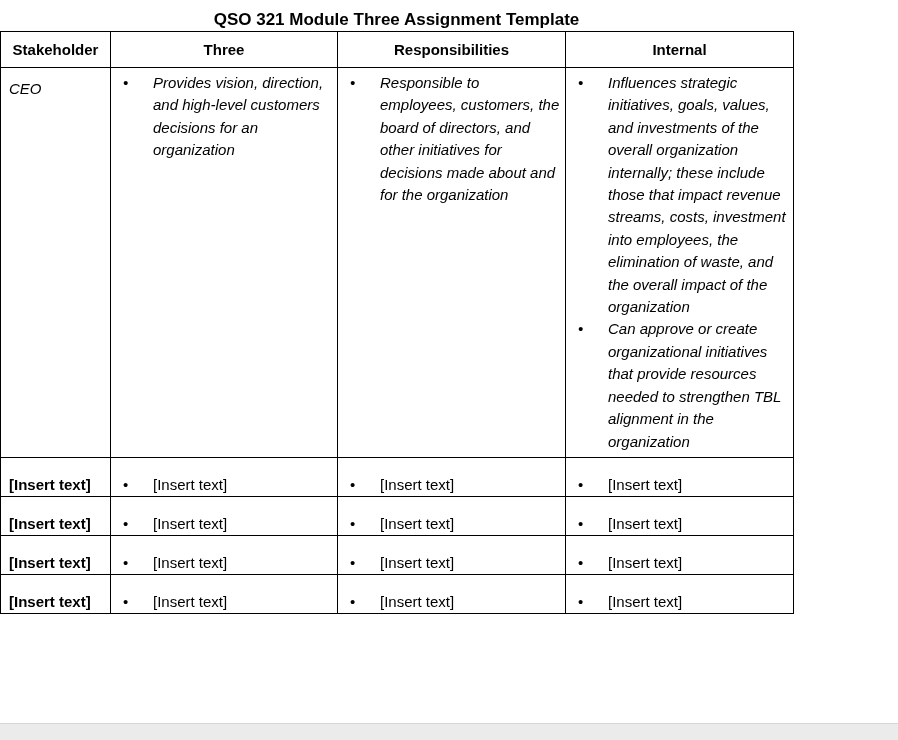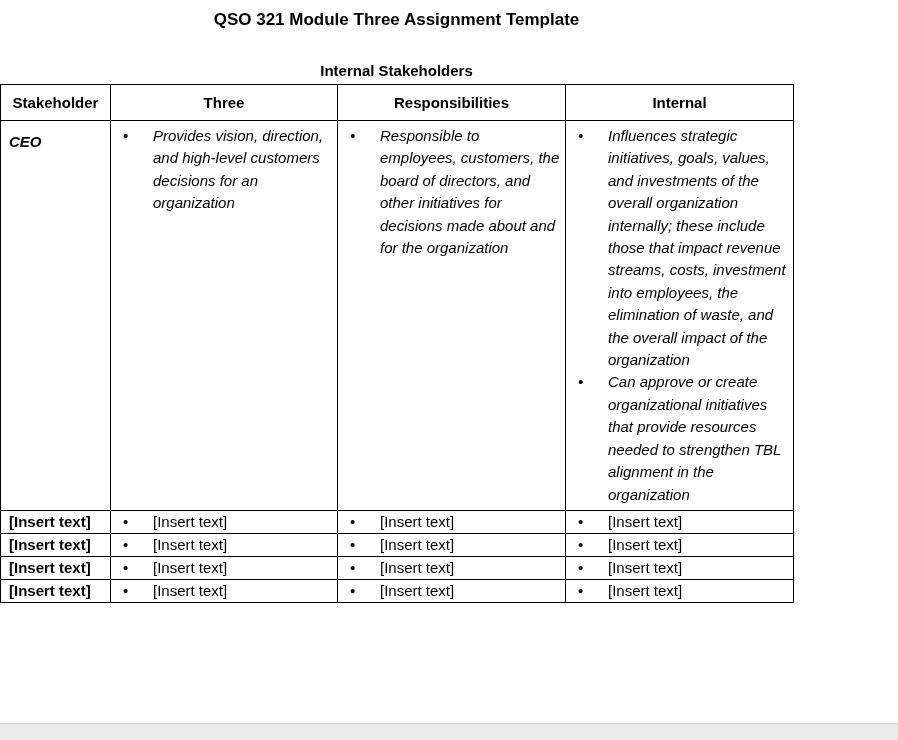--- a/index.html
+++ b/index.html
@@ -53,41 +53,41 @@
     line-height: 21px;
     vertical-align: middle;
   }
   .col-stakeholder { width: 110px; }
   .col-role { width: 227px; }
   .col-resp { width: 228px; }
   .col-infl { width: 228px; }
 
   .example-row td { font-style: italic; }
   .example-row .stakeholder-cell {
-    font-weight: 700;
+    font-weight: 400;
     padding: 12px 6px 4px 8px;
   }
   .cell-pad { padding: 4px 0 4px 0; }
 
   .bullet-item {
     display: flex;
     align-items: flex-start;
     padding-left: 12px;
     padding-right: 5px;
     line-height: 22.4px;
   }
   .bullet-marker {
     width: 30px;
     flex: 0 0 30px;
   }
   .bullet-text { flex: 1; }
 
   .insert-row td {
     line-height: 21px;
-    padding-top: 0;
+    padding-top: 16px;
     padding-bottom: 1px;
     vertical-align: middle;
   }
   .insert-row .stakeholder-cell {
     font-weight: 700;
     padding-left: 8px;
   }
   .insert-row .bullet-item { line-height: 21px; }
 
   .bottom-strip {
@@ -102,21 +102,20 @@
 </style>
 </head>
 <body>
 
 <div class="screen">
   <div class="content">
 
     <div class="doc-title">QSO 321 Module Three Assignment Template</div>
 
 
-    <div class="table-caption">Internal Stakeholders</div>
 
     <table class="stk">
       <colgroup>
         <col class="col-stakeholder">
         <col class="col-role">
         <col class="col-resp">
         <col class="col-infl">
       </colgroup>
       <thead>
         <tr>

